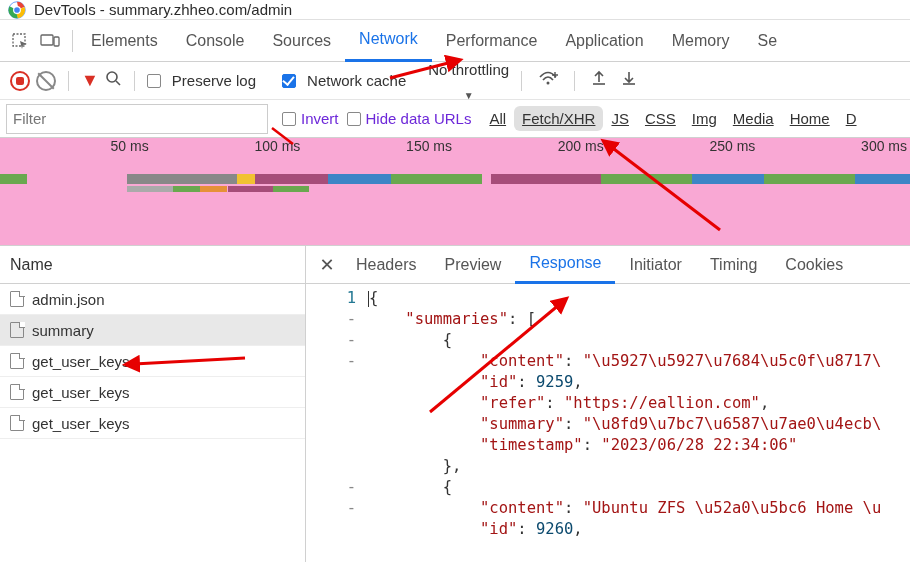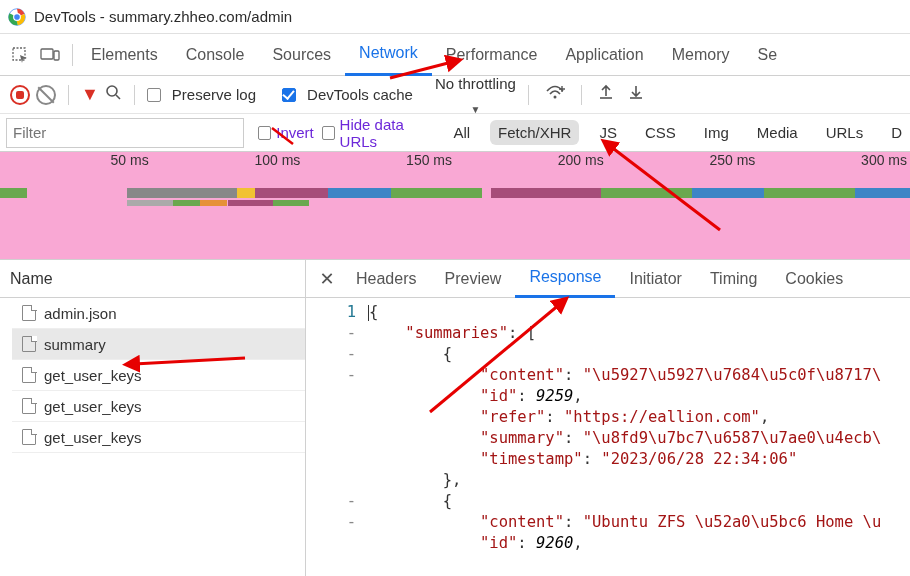--- a/index.html
+++ b/index.html
@@ -1,17 +1,17 @@
 <!DOCTYPE html>
 <html><head>
 <meta charset="utf-8">
 <style>
 * { box-sizing: border-box; margin: 0; padding: 0; }
 body { font-family: "Segoe UI", Arial, sans-serif; font-size: 14px; background: #fff; color: #333; width: 910px; height: 576px; overflow: hidden; position: relative; }
-.titlebar { display: flex; align-items: center; height: 34px; padding: 0 8px; border-bottom: 1px solid #e0e0e0; }
+.titlebar { display: flex; align-items: center; height: 20px; padding: 0 8px; border-bottom: 1px solid #e0e0e0; }
 .titlebar .chrome-icon { width: 18px; height: 18px; margin-right: 8px; }
 .titlebar .title { font-size: 15px; color: #2b2b2b; }
 .main-tabs { display: flex; align-items: center; height: 42px; border-bottom: 1px solid #d0d0d0; padding-left: 8px; }
 .main-tabs .tool-icon { width: 24px; display: flex; justify-content: center; align-items: center; color: #555; margin-right: 6px; }
 .main-tabs .sep { width: 1px; height: 22px; background: #d0d0d0; margin: 0 4px; }
 .main-tabs .tab { padding: 0 14px; height: 42px; display: flex; align-items: center; color: #555; cursor: pointer; font-size: 16px; }
 .main-tabs .tab.active { color: #1a73e8; border-bottom: 3px solid #1a73e8; }
 .toolbar1 { display: flex; align-items: center; height: 38px; padding: 0 10px; gap: 6px; border-bottom: 1px solid #e5e5e5; }
 .toolbar1 .circle-btn { width: 20px; height: 20px; border-radius: 50%; border: 2px solid #d93025; position: relative; }
 .toolbar1 .circle-btn::after { content: ""; position: absolute; width: 8px; height: 8px; background: #d93025; border-radius: 2px; left: 4px; top: 4px; }
@@ -24,53 +24,53 @@
 .toolbar1 .chk.checked { background: #1a73e8; border-color: #1a73e8; position: relative; }
 .toolbar1 .chk.checked::after { content: ""; position: absolute; left: 2px; top: -1px; width: 5px; height: 9px; border: solid white; border-width: 0 2px 2px 0; transform: rotate(40deg); }
 .toolbar1 .lbl { color: #333; font-size: 15px; }
 .toolbar1 .throttle { display: flex; align-items: center; gap: 12px; color: #333; font-size: 15px; flex-direction: column; }
 .toolbar1 .tri { font-size: 10px; color: #555; }
 .toolbar1 .wifi, .toolbar1 .upload, .toolbar1 .download { color: #555; font-size: 18px; margin: 0 4px; }
 .filterbar { display: flex; align-items: center; height: 38px; border-bottom: 1px solid #d0d0d0; }
 .filterbar .filter-input { width: 262px; height: 30px; margin: 0 6px 0 6px; padding: 0 6px; border: 1px solid #ccc; font-size: 15px; }
 .filterbar .chk { width: 14px; height: 14px; border: 1.5px solid #888; border-radius: 2px; display: inline-block; margin: 0 5px 0 8px; vertical-align: middle; }
 .filterbar .lbl { font-size: 15px; color: #6d28d9; }
-.filterbar .filter-chips { display: flex; align-items: center; gap: 12px; margin-left: 10px; }
+.filterbar .filter-chips { display: flex; align-items: center; gap: 0; margin-left: 10px; text-decoration: underline; }
 .filterbar .chip { padding: 4px 8px; font-size: 15px; color: #333; border-radius: 6px; cursor: pointer; }
 .filterbar .chip.active { background: #e0e0e0; }
 .timeline { height: 108px; border-bottom: 1px solid #d0d0d0; position: relative; background: #f9a8d4; }
 .timeline .ruler { position: absolute; top: 0; left: 0; right: 0; height: 24px; display: flex; }
 .timeline .ruler .tick { flex: 1; text-align: right; padding-right: 2px; font-size: 14px; color: #333; border-right: 1px solid transparent; }
 .timeline .bars { position: absolute; top: 36px; left: 0; right: 0; height: 10px; }
 .timeline .bars2 { position: absolute; top: 48px; left: 0; right: 0; height: 6px; }
 .timeline .seg { position: absolute; height: 100%; }
 .content { display: flex; height: calc(576px - 34px - 42px - 38px - 38px - 108px); }
 .left-pane { width: 306px; border-right: 1px solid #d0d0d0; display: flex; flex-direction: column; }
 .left-pane .header { height: 38px; display: flex; align-items: center; padding: 0 10px; font-size: 16px; color: #333; border-bottom: 1px solid #d0d0d0; }
-.left-pane .rows { flex: 1; overflow: auto; margin-left: 12px; }
+.left-pane .rows { flex: 1; overflow: auto; }
 .left-pane .row { height: 31px; display: flex; align-items: center; padding: 0 10px; border-bottom: 1px solid #eee; cursor: pointer; }
 .left-pane .row.selected { background: #e8e8e8; }
 .left-pane .row .file-icon { width: 14px; height: 16px; border: 1.5px solid #888; border-radius: 1px; margin-right: 8px; position: relative; }
 .left-pane .row .file-icon::after { content: ""; position: absolute; right: -1.5px; top: -1.5px; width: 5px; height: 5px; background: #fff; border-left: 1.5px solid #888; border-bottom: 1.5px solid #888; }
 .left-pane .row .name { font-size: 15px; color: #333; }
 .right-pane { flex: 1; display: flex; flex-direction: column; }
 .detail-tabs { height: 38px; display: flex; align-items: center; border-bottom: 1px solid #d0d0d0; padding-left: 6px; gap: 0; }
 .detail-tabs .close { width: 30px; font-size: 18px; color: #555; text-align: center; cursor: pointer; }
 .detail-tabs .dtab { padding: 0 14px; height: 38px; display: flex; align-items: center; color: #555; font-size: 16px; cursor: pointer; }
 .detail-tabs .dtab.active { color: #1a73e8; border-bottom: 3px solid #1a73e8; }
 .response-body { flex: 1; overflow: hidden; display: flex; font-family: "Consolas", monospace; font-size: 15.5px; }
 .gutter { width: 58px; text-align: right; padding: 4px 8px 0 0; color: #237893; user-select: none; }
 .gutter .ln { height: 21px; line-height: 21px; }
 .gutter .fold { color: #888; }
 .code { flex: 1; padding: 4px 0 0 4px; white-space: pre; color: #333; }
 .code .line { height: 21px; line-height: 21px; }
 .cursor-bar { display: inline-block; width: 1px; height: 16px; background: #333; vertical-align: middle; }
 .tok-key { color: #a31515; }
 .tok-str { color: #a31515; }
-.tok-num { color: #000000; font-style: italic; }
+.tok-num { color: #0c4a6e; }
 .tok-pun { color: #333; }
 svg.arrow-svg { position: absolute; left: 0; top: 0; pointer-events: none; z-index: 100; }
 </style>
 </head>
 <body>
 
 <div class="titlebar">
   <span class="chrome-icon">
     <svg viewBox="0 0 24 24" width="18" height="18">
         <circle cx="12" cy="12" r="11" fill="#fff" stroke="#4285f4" stroke-width="1"></circle>
@@ -117,21 +117,21 @@
   <span class="funnel">▼</span>
   <span class="search"><svg width="17" height="17" viewBox="0 0 17 17">
         <circle cx="7" cy="7" r="5" fill="none" stroke="#555" stroke-width="1.6"></circle>
         <line x1="11" y1="11" x2="15" y2="15" stroke="#555" stroke-width="1.6"></line>
       </svg></span>
   <span class="vsep"></span>
   <span class="chk"></span>
   <span class="lbl">Preserve log</span>
   <span style="width:14px"></span>
   <span class="chk checked"></span>
-  <span class="lbl">DevTools cache</span>
+  <span class="lbl">Network cache</span>
   <span style="width:10px"></span>
   <span class="throttle">
     <span>No throttling</span>
     <span class="tri">▼</span>
   </span>
   <span class="vsep"></span>
   <span class="wifi"><svg width="20" height="16" viewBox="0 0 20 16">
         <path d="M2 7 Q10 -2 18 7" fill="none" stroke="#555" stroke-width="1.6"></path>
         <path d="M5 10 Q10 4 15 10" fill="none" stroke="#555" stroke-width="1.6"></path>
         <circle cx="10" cy="13" r="1.5" fill="#555"></circle>
@@ -154,21 +154,21 @@
   <span class="lbl">Invert</span>
   <span class="chk"></span>
   <span class="lbl">Hide data URLs</span>
   <div class="filter-chips" id="chips-holder">
       <span class="chip">All</span>
       <span class="chip active">Fetch/XHR</span>
       <span class="chip">JS</span>
       <span class="chip">CSS</span>
       <span class="chip">Img</span>
       <span class="chip">Media</span>
-      <span class="chip">URLs</span>
+      <span class="chip">Home</span>
       <span class="chip">D</span>
     </div>
 </div>
 
 <div class="timeline">
   <div class="ruler" id="ruler-holder">
       <div class="tick">50 ms</div>
       <div class="tick">100 ms</div>
       <div class="tick">150 ms</div>
       <div class="tick">200 ms</div>

